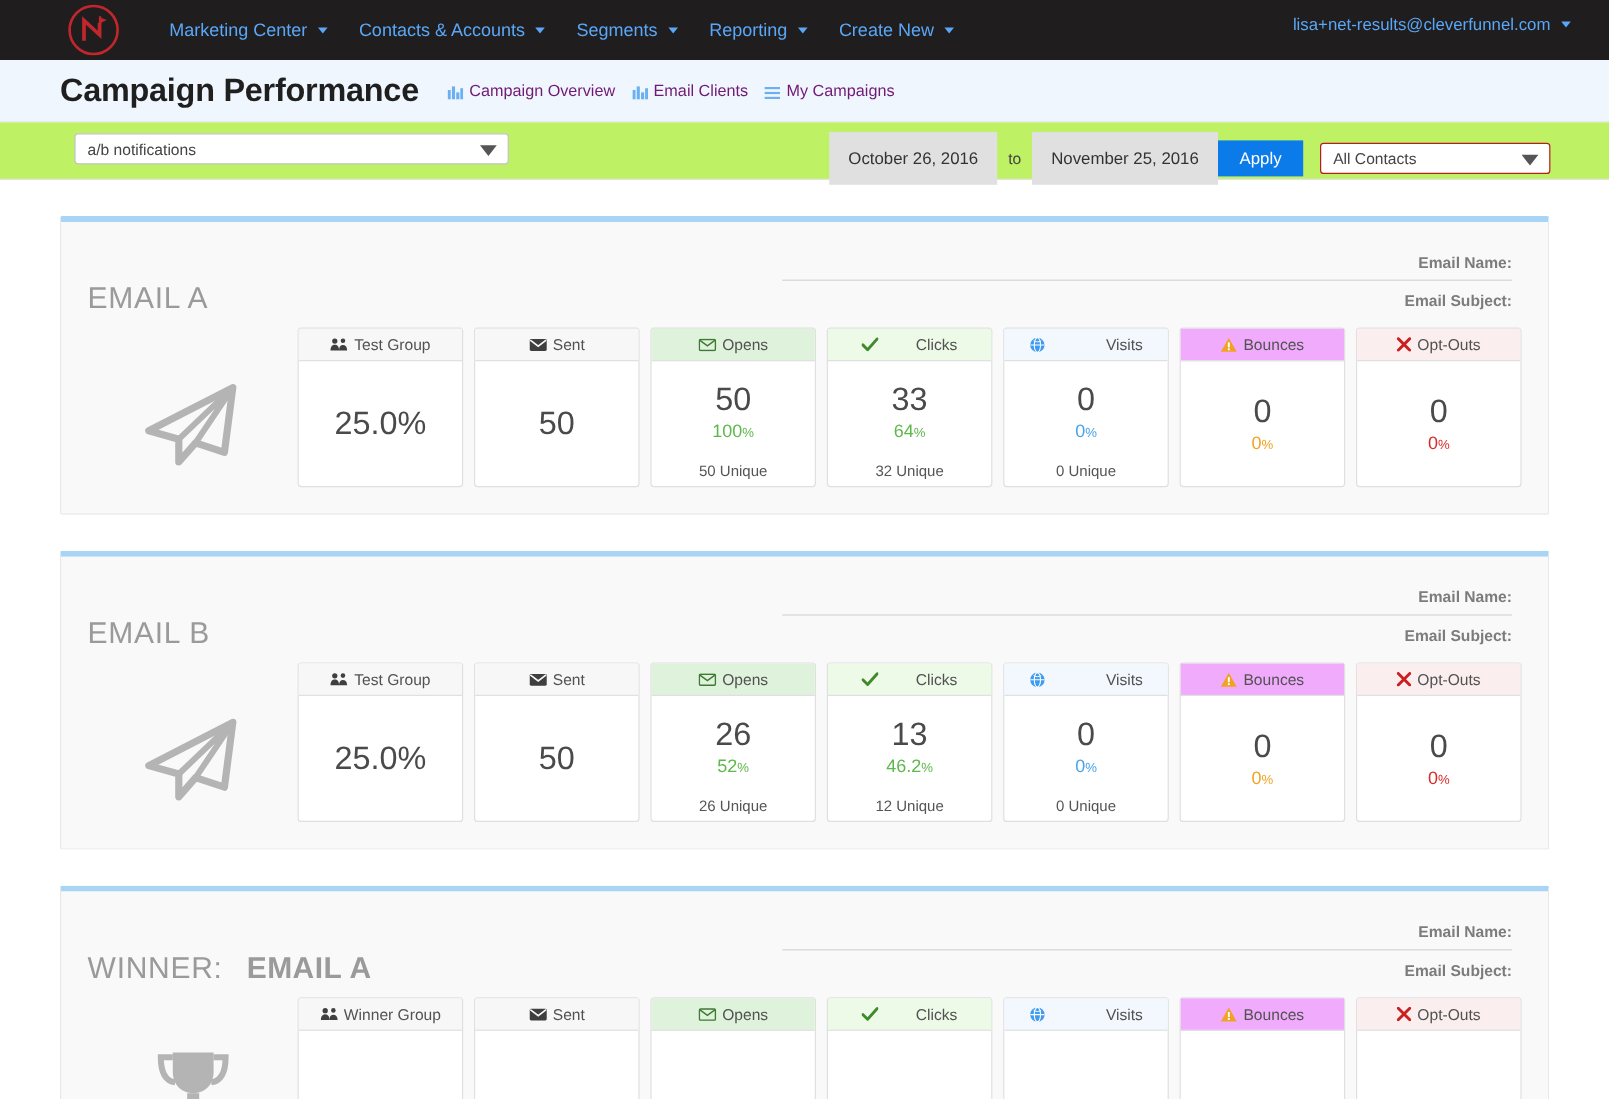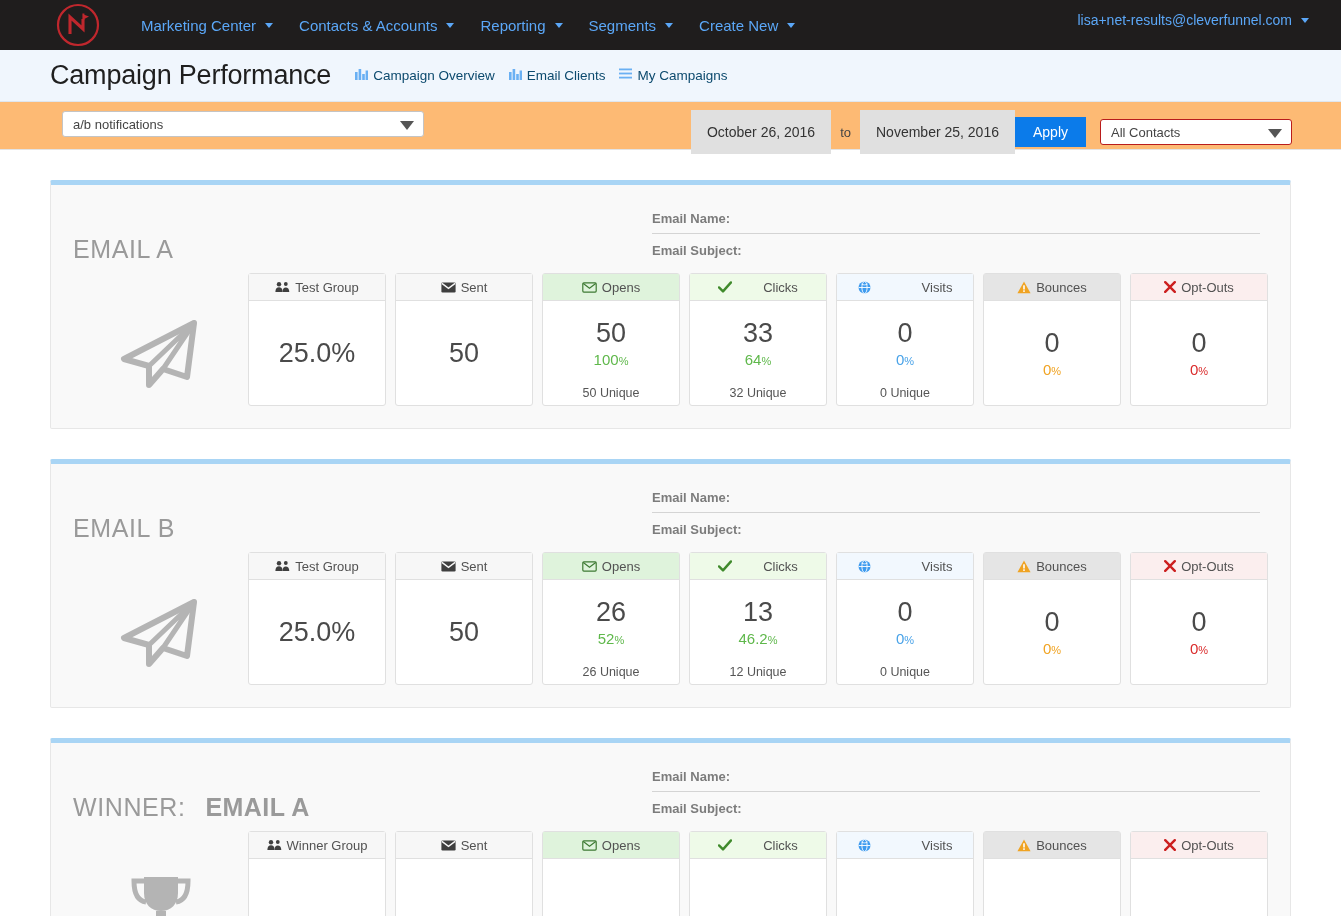--- a/index.html
+++ b/index.html
@@ -57,38 +57,38 @@
     height: 52px;
     background: #f0f6fd;
     border-bottom: 1px solid #dfe6ee;
     display: flex;
     align-items: center;
     padding-left: 50px;
   }
   .page-title {
     font-size: 27px;
     color: #1f1f1f;
-    font-weight: 400;
+    font-weight: 700;
     letter-spacing: -0.2px;
     margin-right: 24px;
   }
   .sub-nav { display: flex; align-items: center; }
   .sub-nav-item {
-    color: #0c4a6e;
+    color: #701a75;
     font-size: 13.5px;
     margin-right: 14px;
-    display: flex; align-items: flex-start;
+    display: flex; align-items: flex-end;
     cursor: pointer;
     white-space: nowrap;
   }
   .sub-icon { margin-right: 5px; display: inline-flex; align-items: center; }
 
   
   .filter-bar {
-    background: #fdba74;
+    background: #bef264;
     border-bottom: 1px solid #e3e3e3;
     height: 48px;
     position: relative;
   }
   .campaign-select {
     position: absolute;
     left: 62px; top: 9px;
     width: 362px; height: 26px;
     background: #ffffff;
     border: 1px solid #c4c4c4;
@@ -174,20 +174,21 @@
     align-items: baseline;
     margin-top: 24px;
   }
   .winner-word { margin-right: 20px; }
   .winner-email { font-weight: bold; color: #9a9a9a; letter-spacing: 0.4px; }
 
   .email-meta {
     width: 608px;
     padding-top: 8px;
     margin-right: 8px;
+    text-align: right;
   }
   .meta-row {
     font-size: 13px;
     font-weight: bold;
     color: #7c7c7c;
     padding-bottom: 7px;
   }
   .meta-row.named { border-bottom: 1px solid #d4d4d4; margin-bottom: 9px; }
 
   .card-body { display: flex; align-items: flex-start; margin-top: 8px; }
@@ -216,21 +217,21 @@
     font-size: 13px;
     color: #525252;
     border-bottom: 1px solid #e0e0e0;
     background: #f7f7f7;
     white-space: nowrap;
   }
   .stat-head .hicon { margin-right: 5px; display: inline-flex; align-items: center; }
   .stat-head.green { background: #dff3dc; }
   .stat-head.lightgreen { background: #eefae8; gap: 26px; }
   .stat-head.blue { background: #f2f8fe; gap: 46px; }
-  .stat-head.orange { background: #e5e5e5; }
+  .stat-head.orange { background: #f0abfc; }
   .stat-head.red { background: #fbeeee; }
 
   .stat-body {
     height: 104px;
     display: flex;
     flex-direction: column;
     align-items: center;
     justify-content: flex-start;
     padding-top: 18px;
   }
@@ -272,25 +273,25 @@
   <div class="nav-links">
     <div class="nav-item">
       <span>Marketing Center</span>
       <span class="caret"></span>
     </div>
     <div class="nav-item">
       <span>Contacts &amp; Accounts</span>
       <span class="caret"></span>
     </div>
     <div class="nav-item">
+      <span>Segments</span>
+      <span class="caret"></span>
+    </div>
+    <div class="nav-item">
       <span>Reporting</span>
-      <span class="caret"></span>
-    </div>
-    <div class="nav-item">
-      <span>Segments</span>
       <span class="caret"></span>
     </div>
     <div class="nav-item">
       <span>Create New</span>
       <span class="caret"></span>
     </div>
   </div>
   <div class="nav-right">
     <div class="nav-item">
       <span>lisa+net-results@cleverfunnel.com</span>

